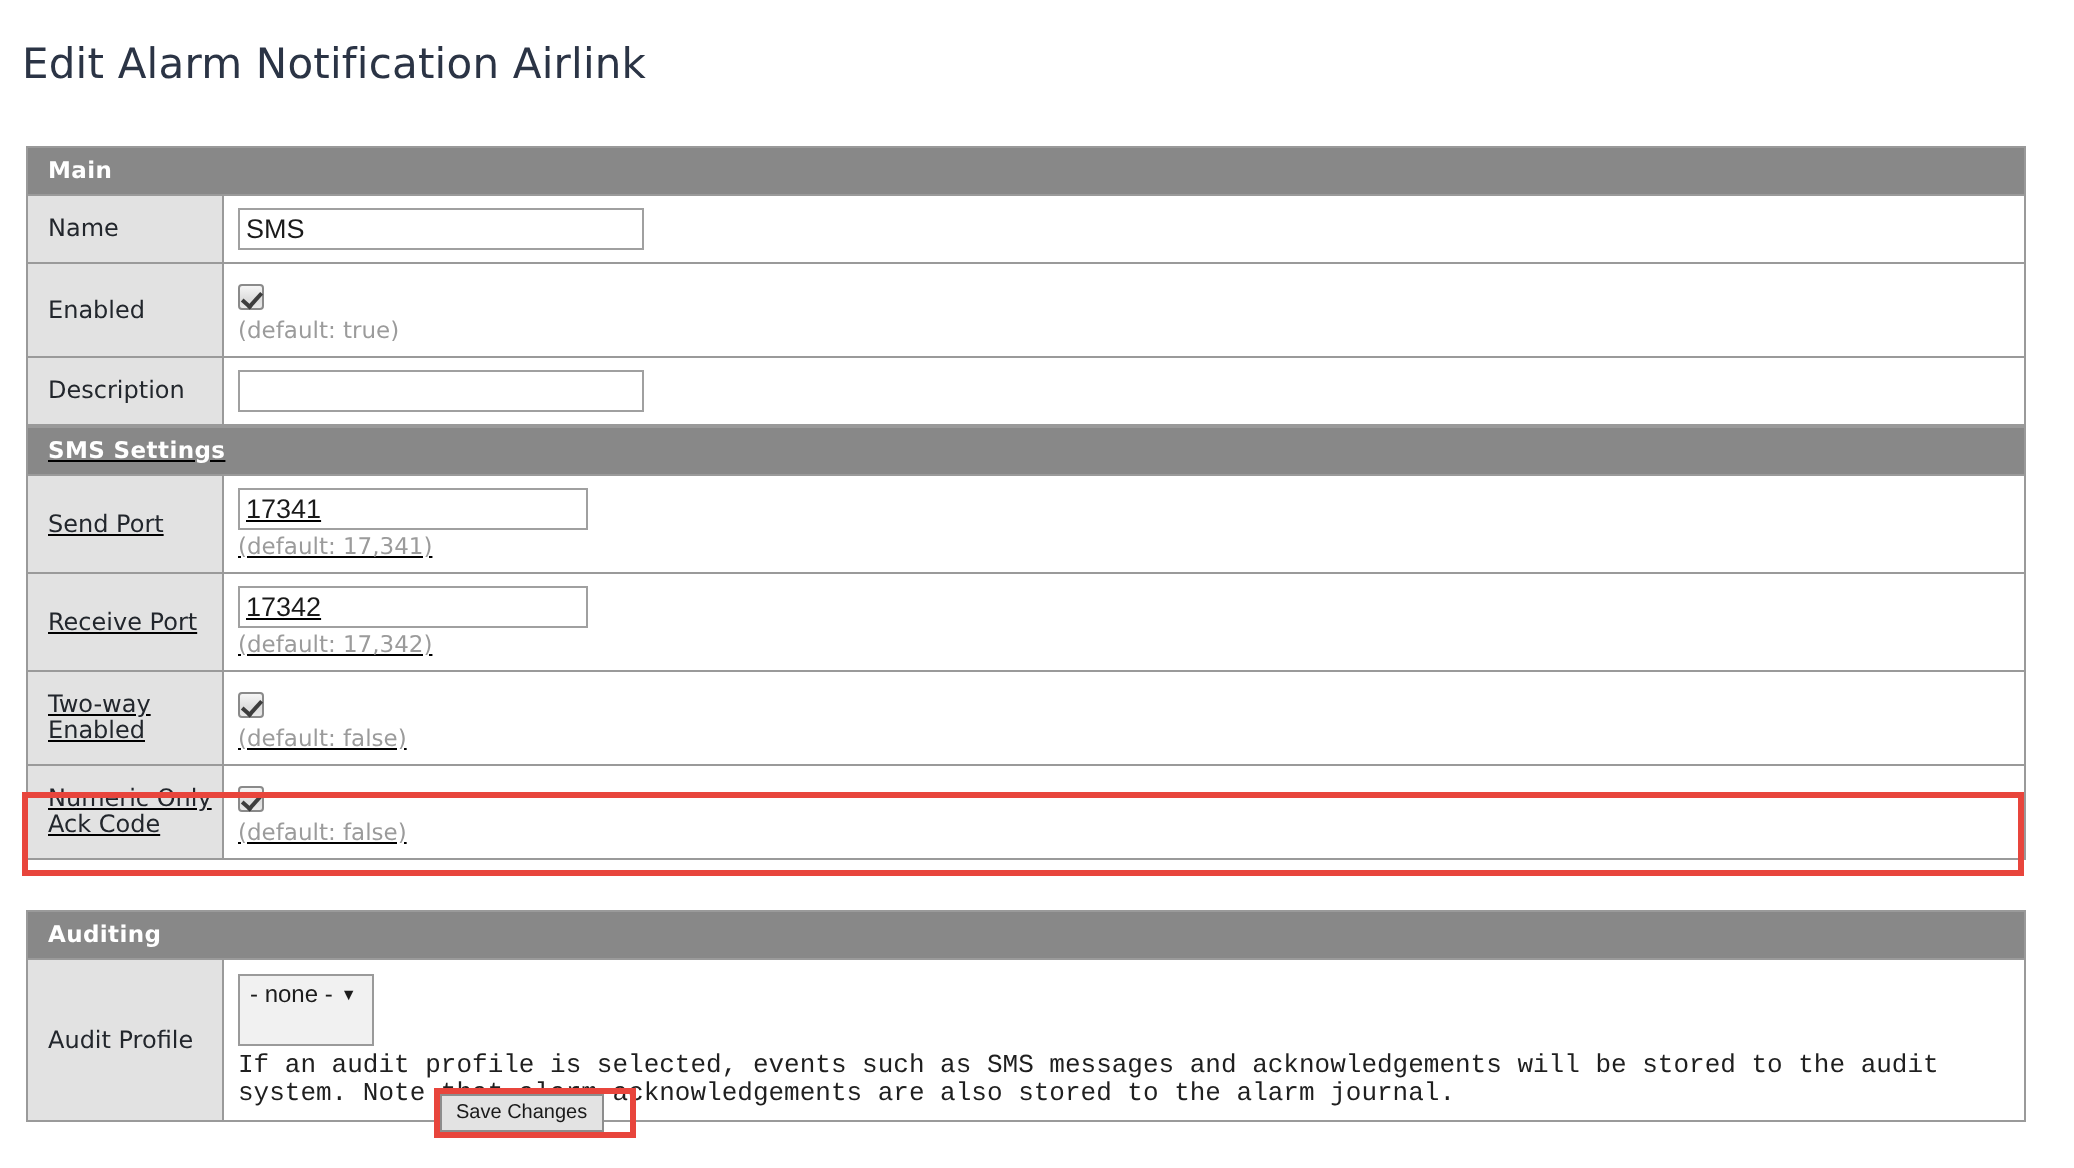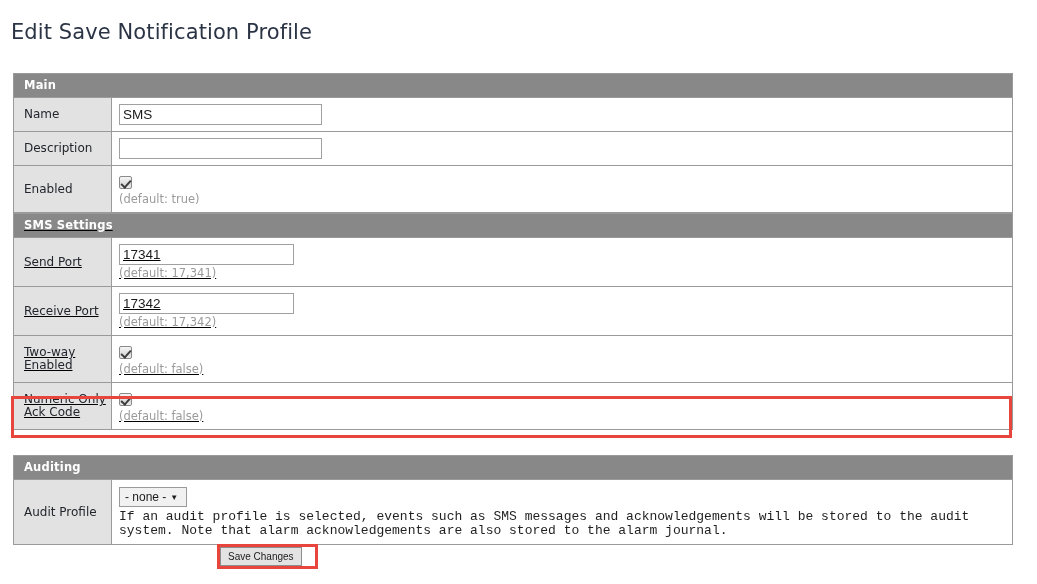--- a/index.html
+++ b/index.html
@@ -118,21 +118,21 @@
     height: 8px;
     border: solid #3d3d3d;
     border-width: 0 2px 2px 0;
     transform: rotate(42deg);
   }
 
   
   .sel {
     box-sizing: border-box;
     display: inline-block;
-    height: 20px;
+    height: 36px;
     min-width: 68px;
     border: 1px solid #9a9a9a;
     background: #f1f1f1;
     color: #1c1c1c;
     font-size: 12px;
     font-family: "Liberation Sans", sans-serif;
     padding: 1px 5px 0 5px;
     line-height: 17px;
     white-space: nowrap;
   }
@@ -186,51 +186,51 @@
     line-height: 17px;
     white-space: nowrap;
     cursor: pointer;
   }
 </style>
 </head>
 <body>
 
 <div id="page">
 
-  <div class="page-title">Edit Save Notification Profile</div>
+  <div class="page-title">Edit Alarm Notification Airlink</div>
 
   <table class="form-table" style="top:73px;">
     <colgroup>
         <col class="label-col">
         <col>
       </colgroup>
     <tbody>
       <tr class="section-head">
         <td colspan="2">Main</td>
       </tr>
 
       <tr class="form-row">
         <td class="cell-label">Name</td>
         <td class="cell-field">
           <input class="txt wide" type="text" value="SMS" style="">
         </td>
       </tr>
 
       <tr class="form-row">
-        <td class="cell-label">Description</td>
-        <td class="cell-field">
-          <input class="txt wide" type="text" value="" style="">
-        </td>
-      </tr>
-
-      <tr class="form-row">
         <td class="cell-label">Enabled</td>
         <td class="cell-field">
           <span class="cbx checked"></span>
           <div class="hint">(default: true)</div>
+        </td>
+      </tr>
+
+      <tr class="form-row">
+        <td class="cell-label">Description</td>
+        <td class="cell-field">
+          <input class="txt wide" type="text" value="" style="">
         </td>
       </tr>
     </tbody>
   </table>
 
   <table class="form-table" style="top:213px;text-decoration:underline;">
     <colgroup>
         <col class="label-col">
         <col>
       </colgroup>

